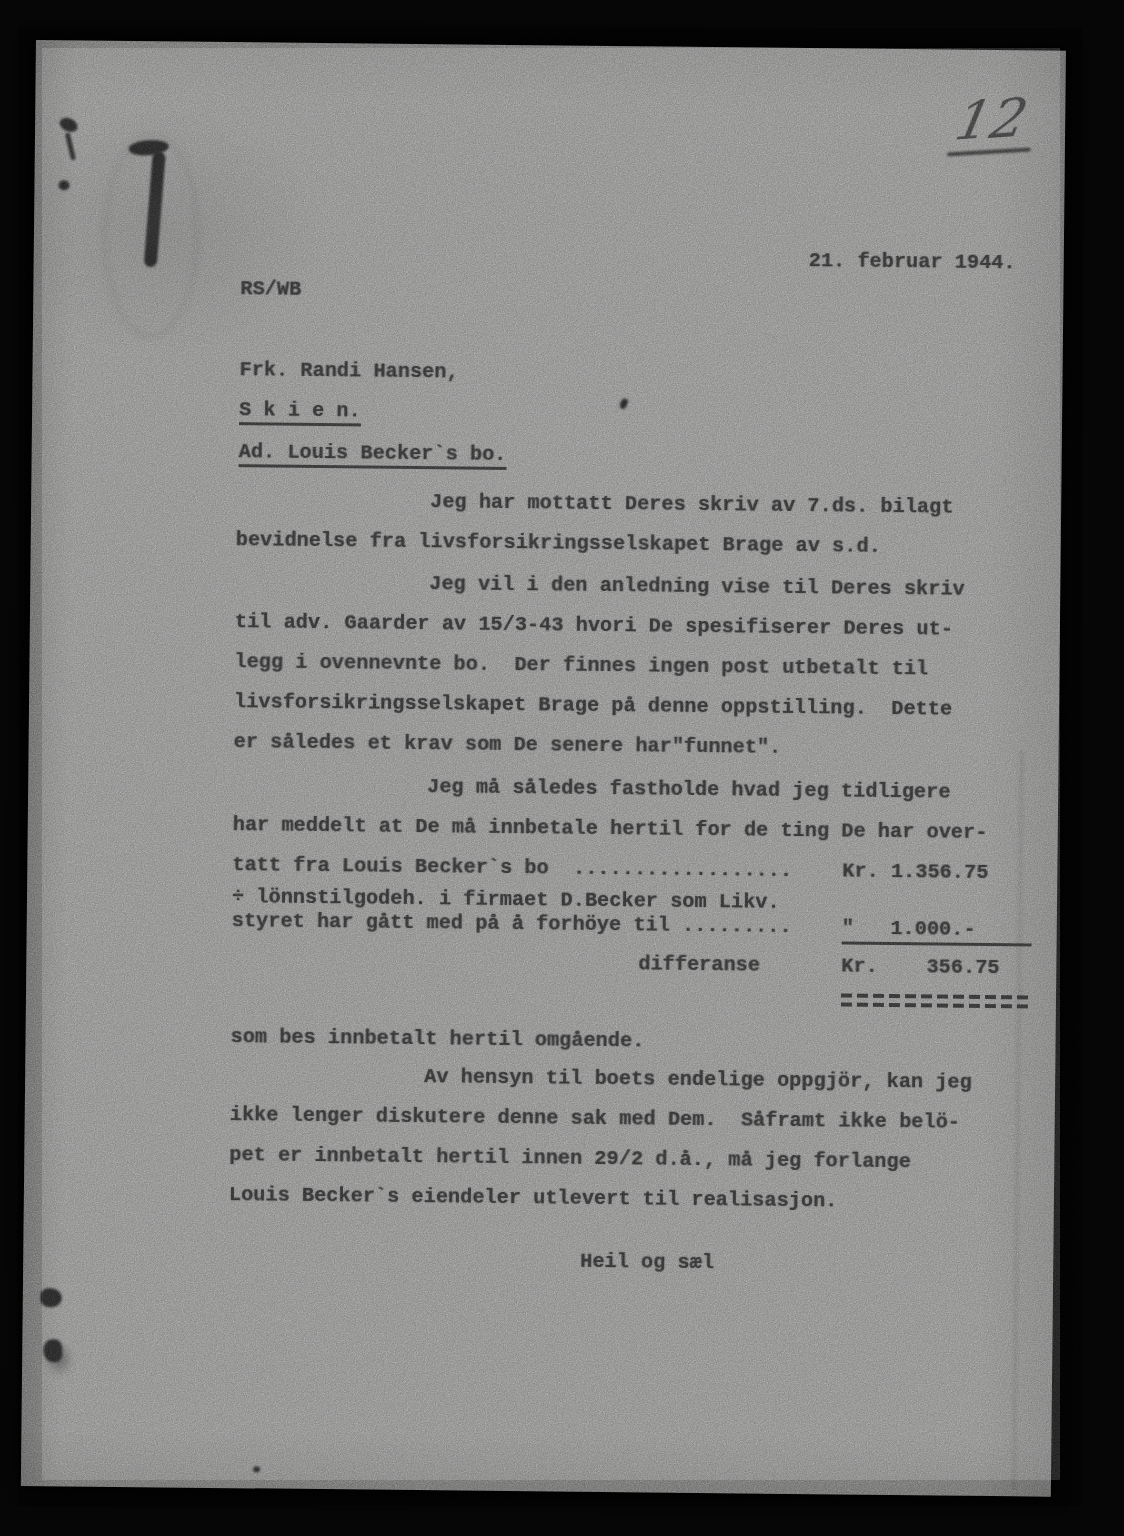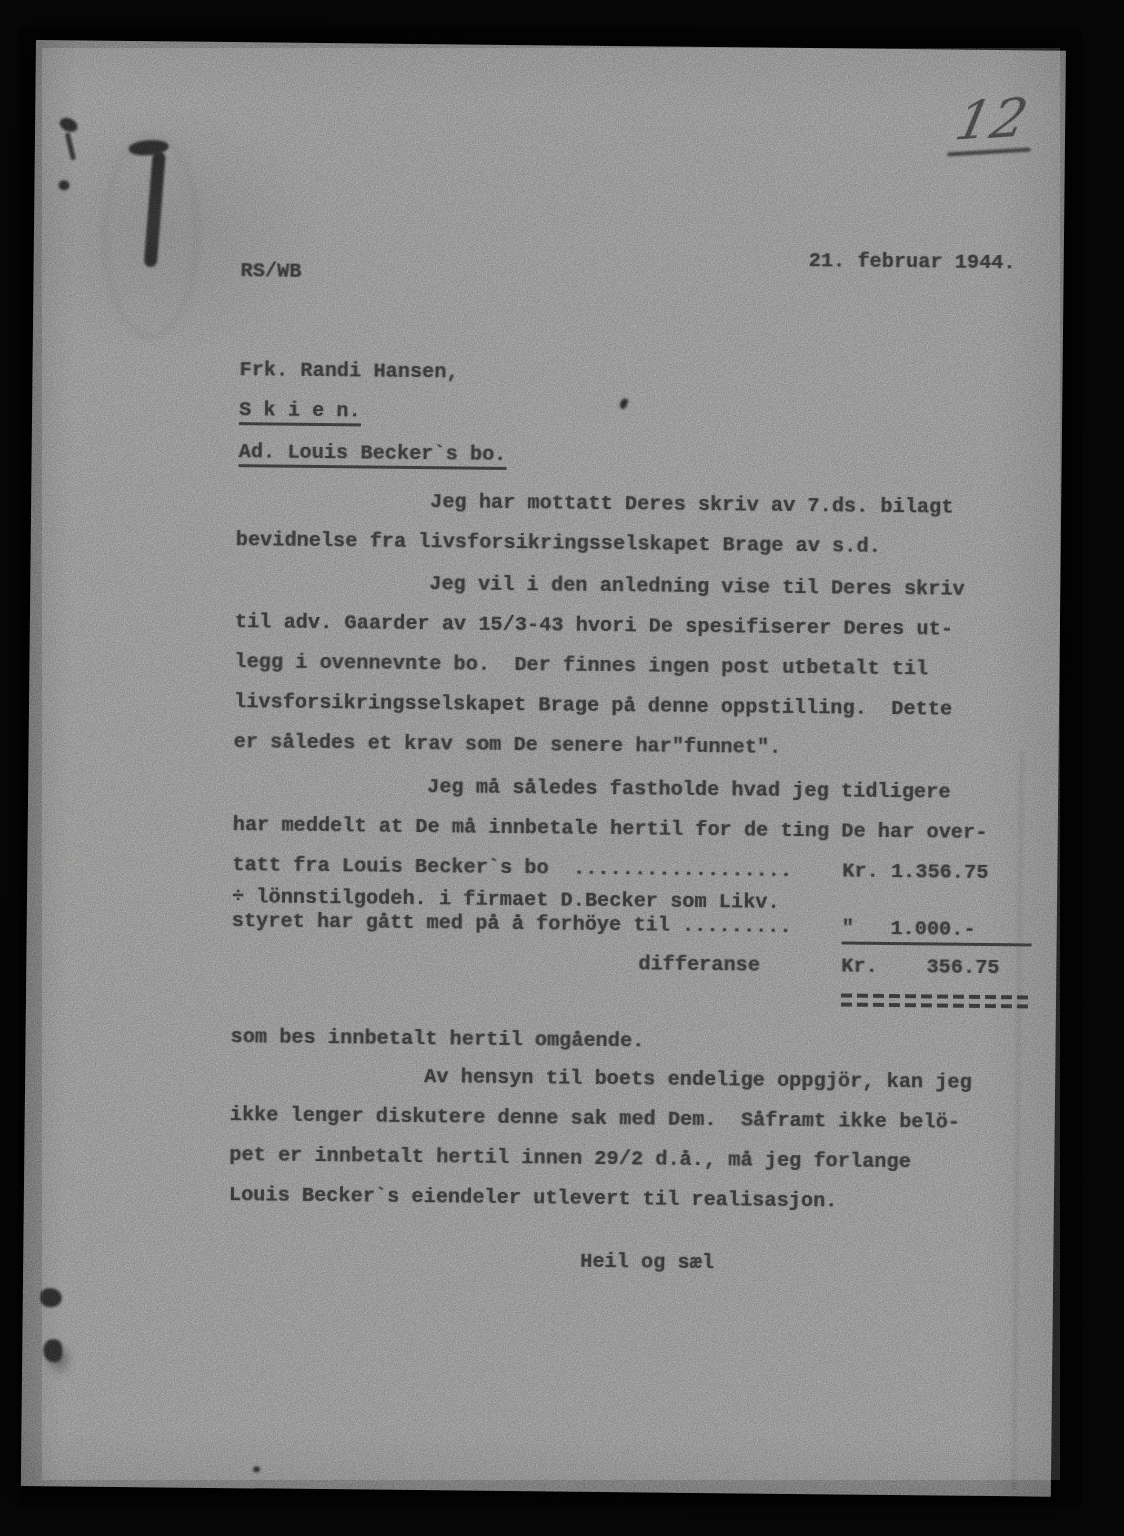--- a/index.html
+++ b/index.html
@@ -66,21 +66,21 @@
     <div class="blot blot-q-tail"></div>
     <div class="blot blot-q-dot"></div>
     <div class="blot blot-b1"></div>
     <div class="blot blot-b2"></div>
     <div class="blot blot-s1"></div>
     <div class="blot blot-curl"></div>
     <div class="crease"></div>
 
     <div class="typed">
       <div class="tline" style="left:775px;top:200px;">21. februar 1944.</div>
-      <div class="tline" style="left:207px;top:216px;">RS/WB</div>
+      <div class="tline" style="left:207px;top:234px;">RS/WB</div>
 
       <div class="tline" style="left:207px;top:315px;">Frk. Randi Hansen,</div>
       <div class="tline" style="left:207px;top:355px;"><span class="ul">S k i e n.</span></div>
       <div class="tline" style="left:207px;top:397px;"><span class="ul">Ad. Louis Becker`s bo.</span></div>
 
       <div class="tline" style="left:399px;top:445px;">Jeg har mottatt Deres skriv av 7.ds. bilagt</div>
       <div class="tline" style="left:205px;top:485px;">bevidnelse fra livsforsikringsselskapet Brage av s.d.</div>
 
       <div class="tline" style="left:399px;top:527px;">Jeg vil i den anledning vise til Deres skriv</div>
       <div class="tline" style="left:205px;top:567px;">til adv. Gaarder av 15/3-43 hvori De spesifiserer Deres ut-</div>

